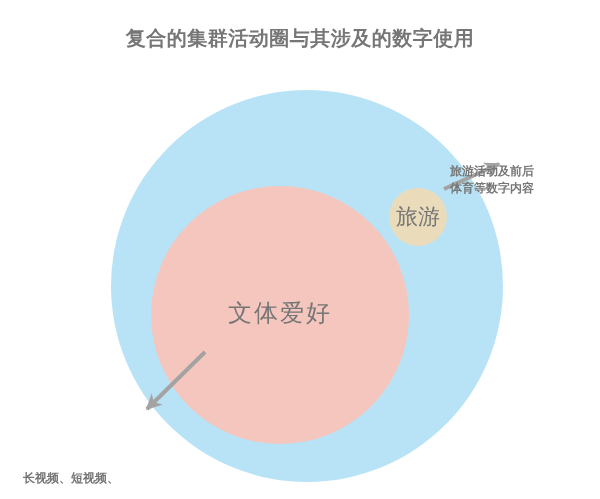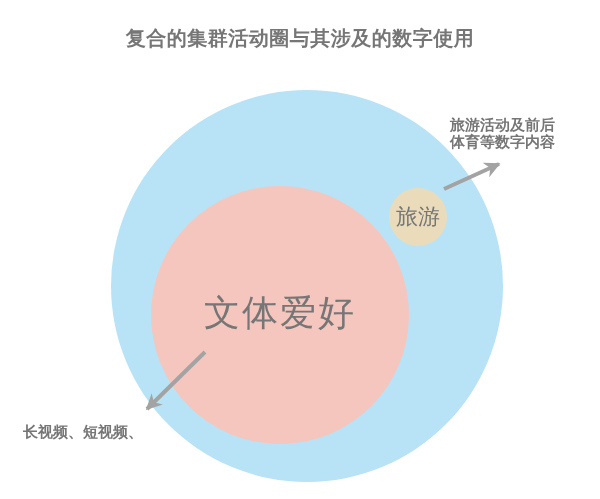--- a/index.html
+++ b/index.html
@@ -42,43 +42,44 @@
     left: 111px; top: 90px;
     width: 392px; height: 392px;
     background: var(--outer-circle);
   }
   .inner-circle {
     left: 151px; top: 186px;
     width: 258px; height: 258px;
     background: var(--inner-circle);
   }
   .inner-label {
-    font-size: 36px;
+    font-size: 24px;
     font-weight: 500;
     color: var(--text-gray);
     letter-spacing: 2px;
     margin-top: -4px;
   }
   .travel-circle {
     left: 389px; top: 188px;
     width: 58px; height: 58px;
     background: var(--travel-circle);
   }
   .travel-label {
     font-size: 22px;
     font-weight: 500;
     color: var(--text-gray);
   }
   .annotation {
     position: absolute;
-    font-size: 15px;
+    font-size: 12px;
     font-weight: 700;
     color: var(--text-gray);
     line-height: 17px;
     white-space: nowrap;
+    margin-top: 46px;
   }
   .annotation-travel { left: 450px; top: 117px; }
   .annotation-content { left: 23px; top: 424px; }
   .arrow-layer {
     position: absolute;
     left: 0; top: 0;
     width: 600px; height: 499px;
     pointer-events: none;
   }
   .arrow-line {

